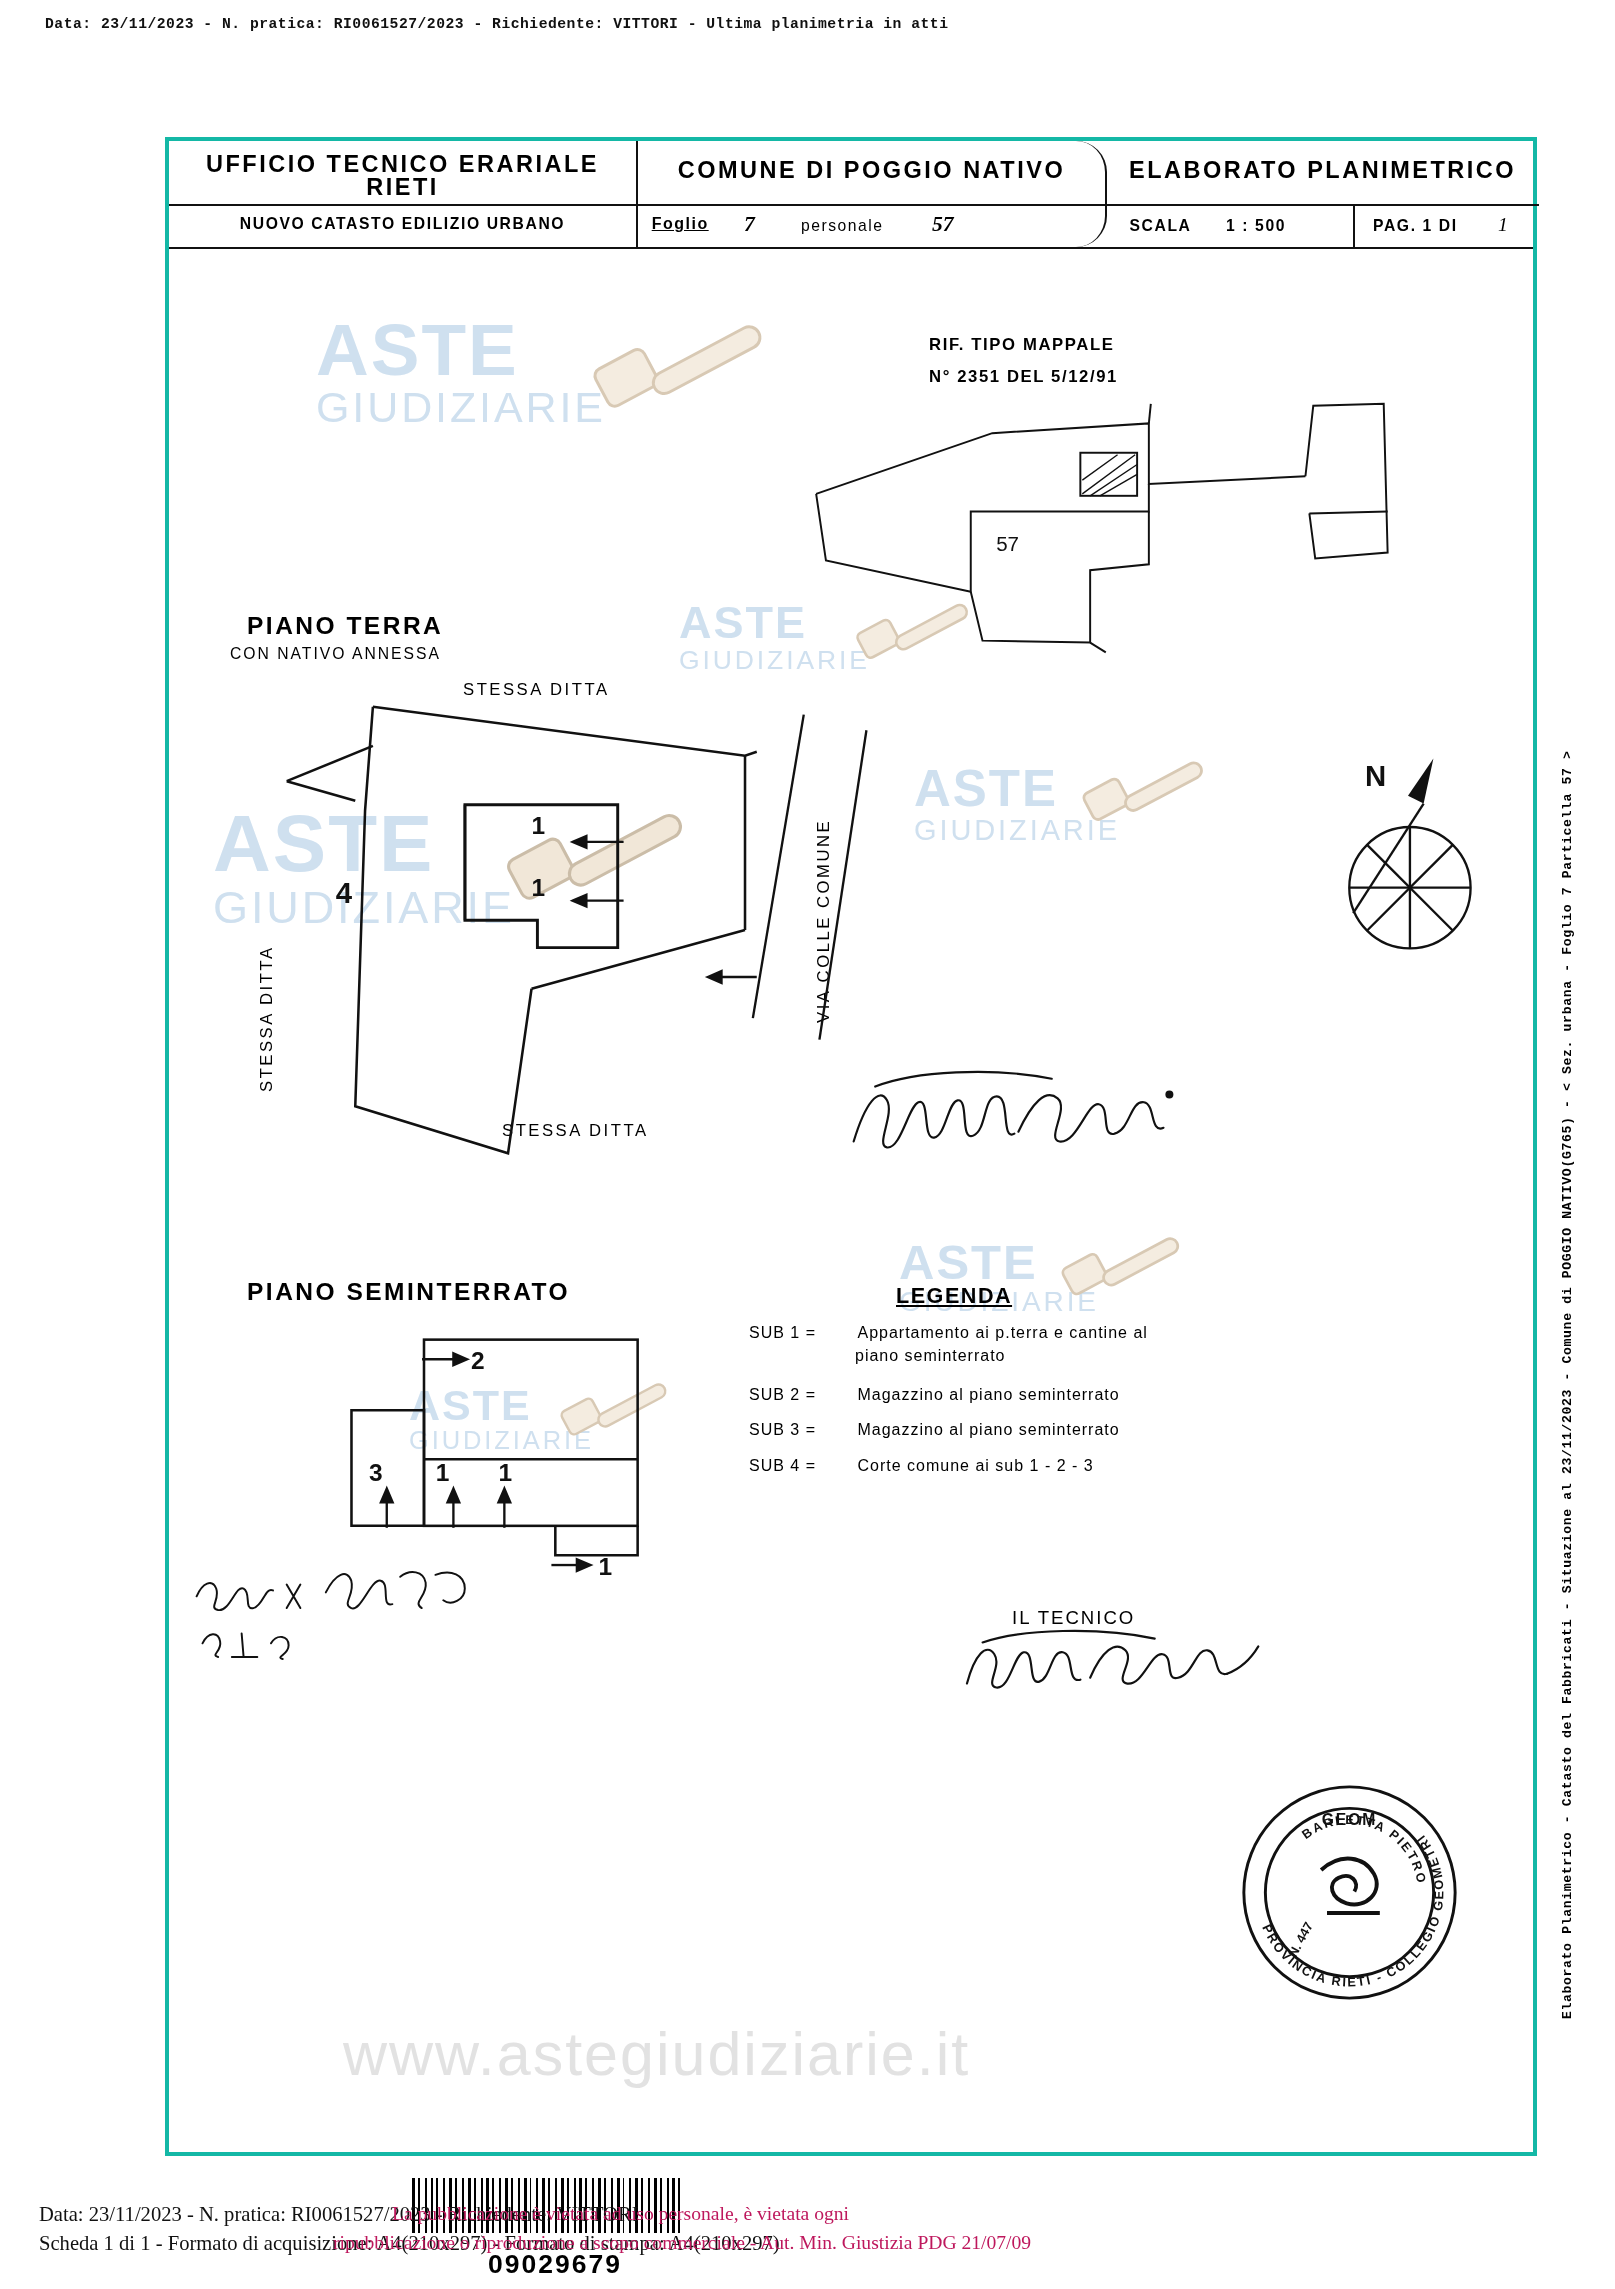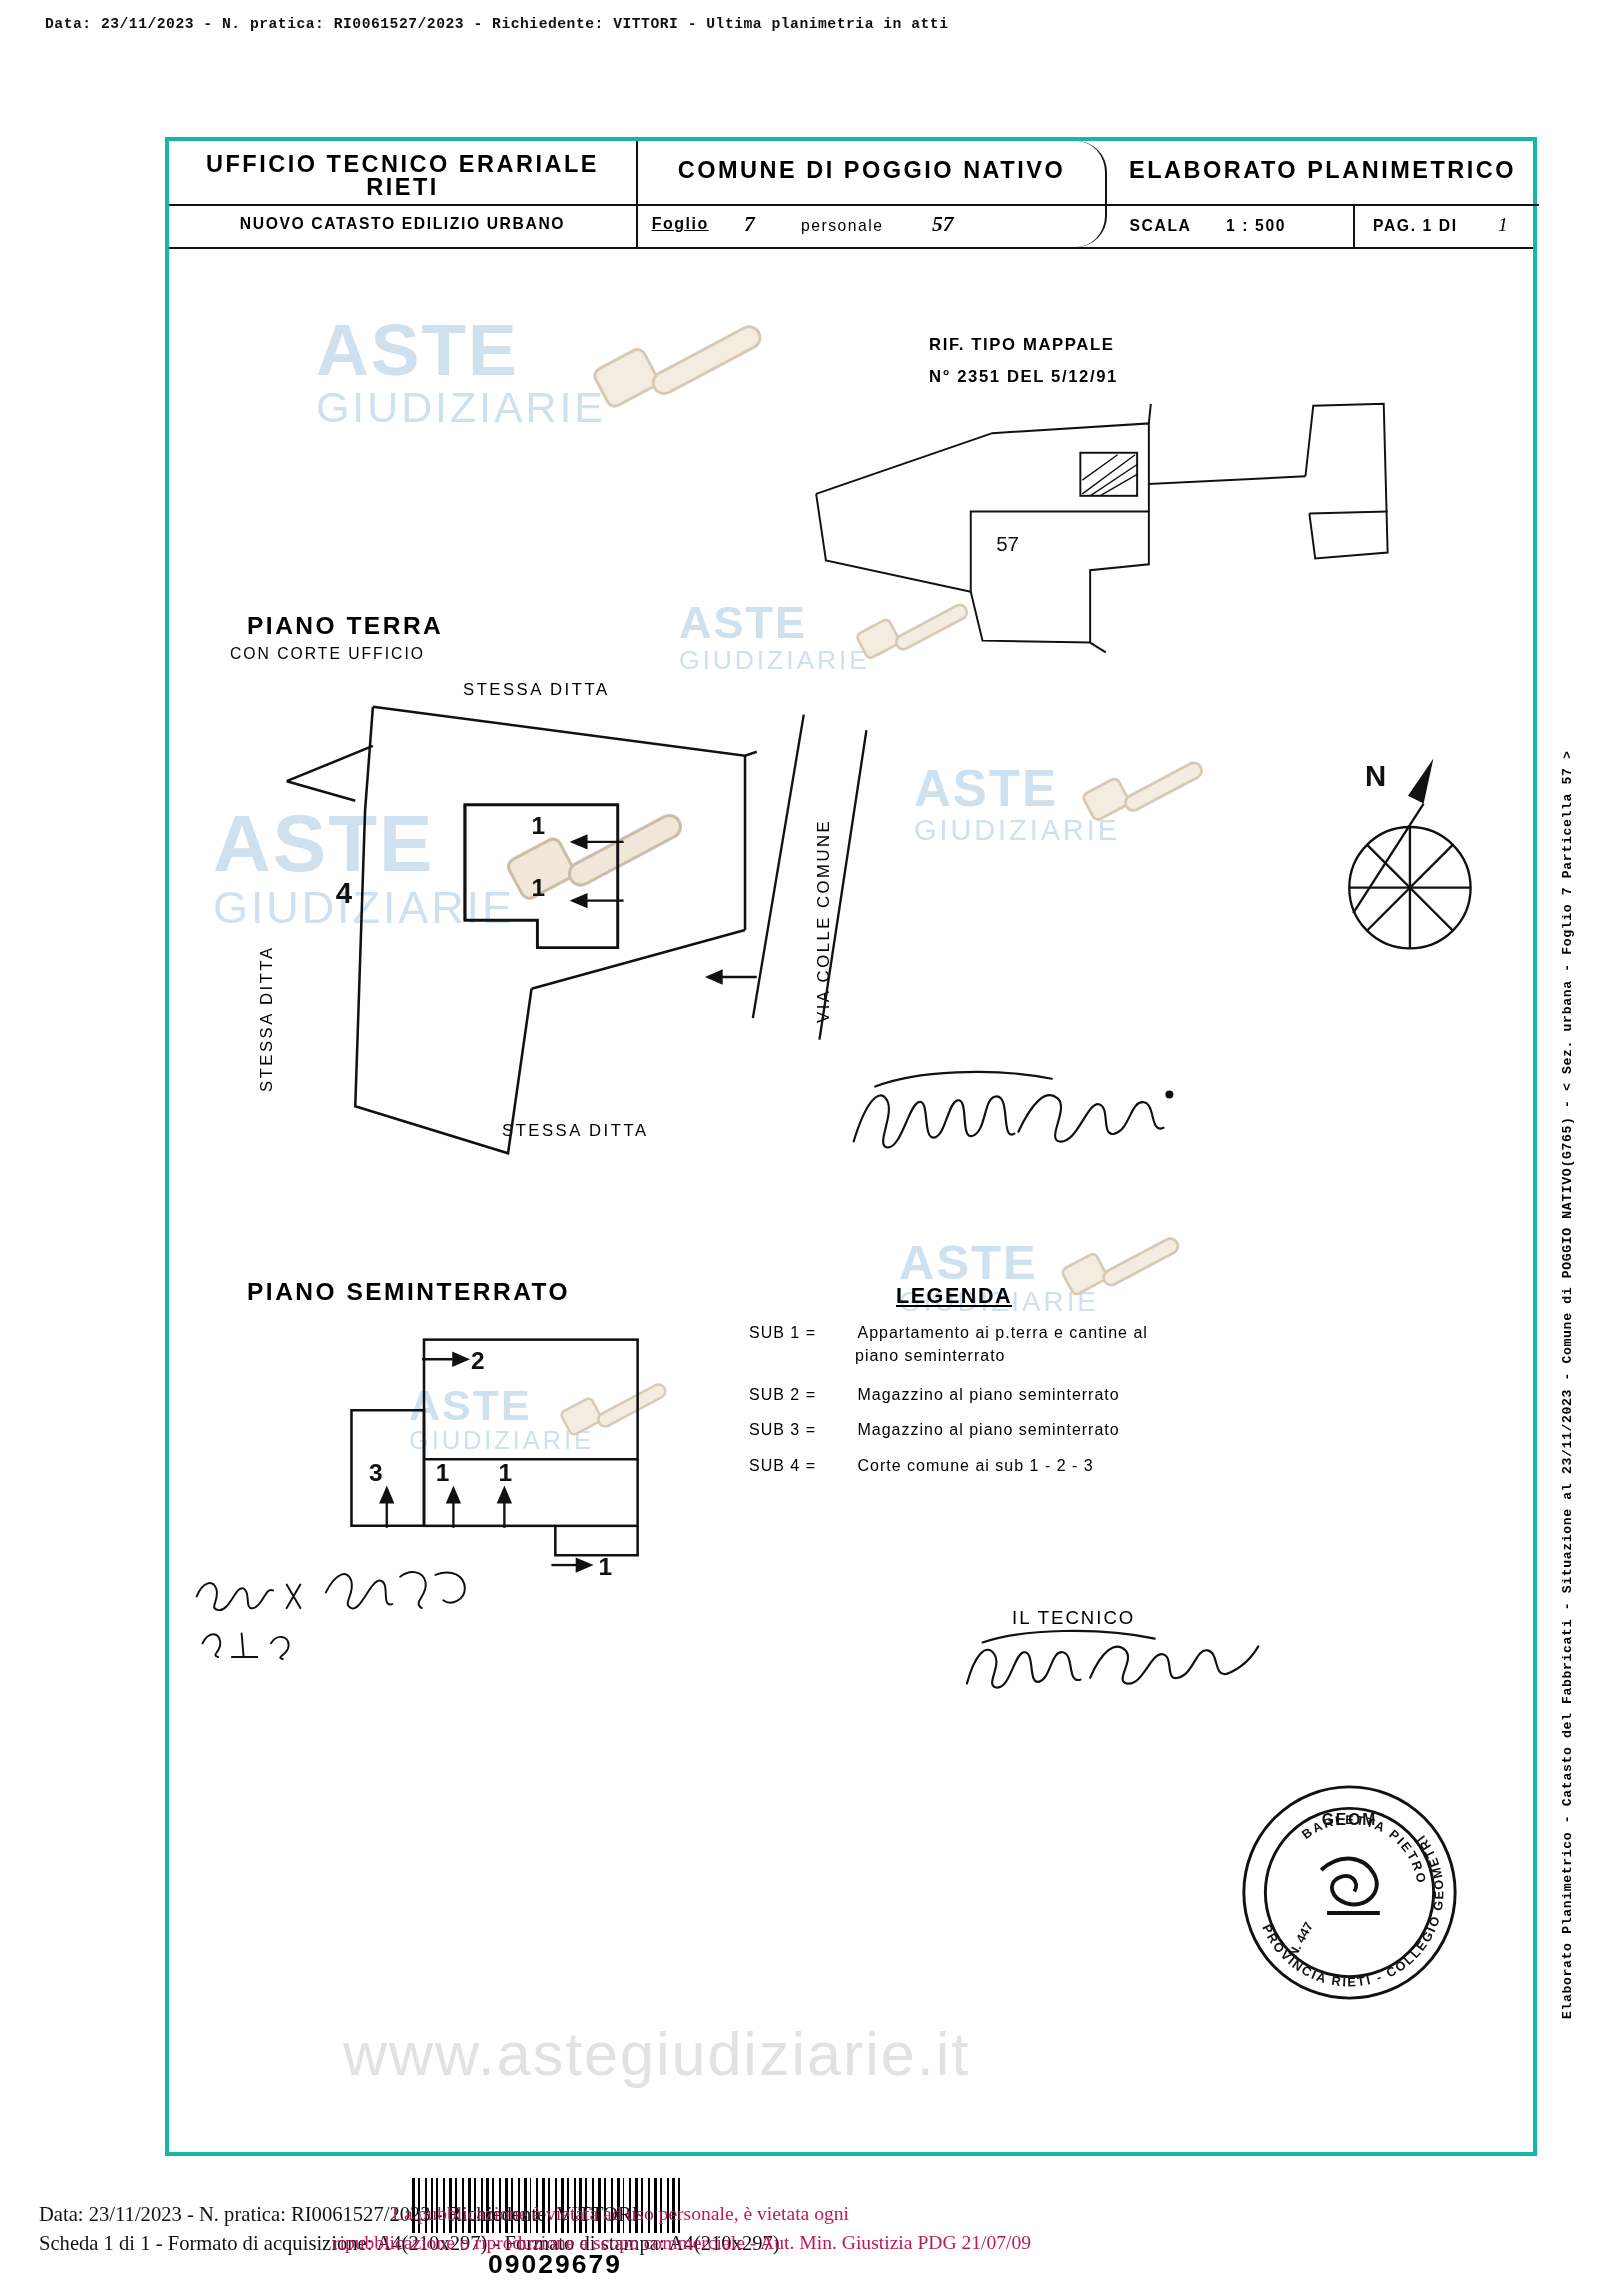--- a/index.html
+++ b/index.html
@@ -289,21 +289,21 @@
           <g stroke="#111" stroke-width="1.4">
             <line x1="292" y1="100" x2="346" y2="60"></line>
             <line x1="300" y1="102" x2="348" y2="70"></line>
             <line x1="292" y1="86" x2="328" y2="60"></line>
             <line x1="310" y1="102" x2="348" y2="80"></line>
           </g>
           <text x="204" y="158" font-family="Liberation Sans, sans-serif" font-size="21" fill="#111">57</text>
         </svg>
 
         <div class="plan-title lbl" style="left:78px;top:363px;">PIANO  TERRA</div>
-        <div class="plan-sub lbl" style="left:61px;top:396px;">CON     CORTE     UFFICIO</div>
+        <div class="plan-sub lbl" style="left:61px;top:396px;">CON     NATIVO     ANNESSA</div>
         <div class="ditta lbl" style="left:294px;top:431px;">STESSA   DITTA</div>
         <div class="ditta lbl" style="left:333px;top:872px;">STESSA   DITTA</div>
 
         <div class="vert ditta" style="left:88px;top:843px;">STESSA   DITTA</div>
         <div class="vert ditta" style="left:645px;top:774px;">VIA   COLLE   COMUNE</div>
 
         <svg style="position:absolute;left:39px;top:446px;" width="745" height="519" viewBox="0 0 760 530">
           <g fill="none" stroke="#111" stroke-width="2.6">
 
             <path d="M168,12 L548,62 L560,58"></path>

